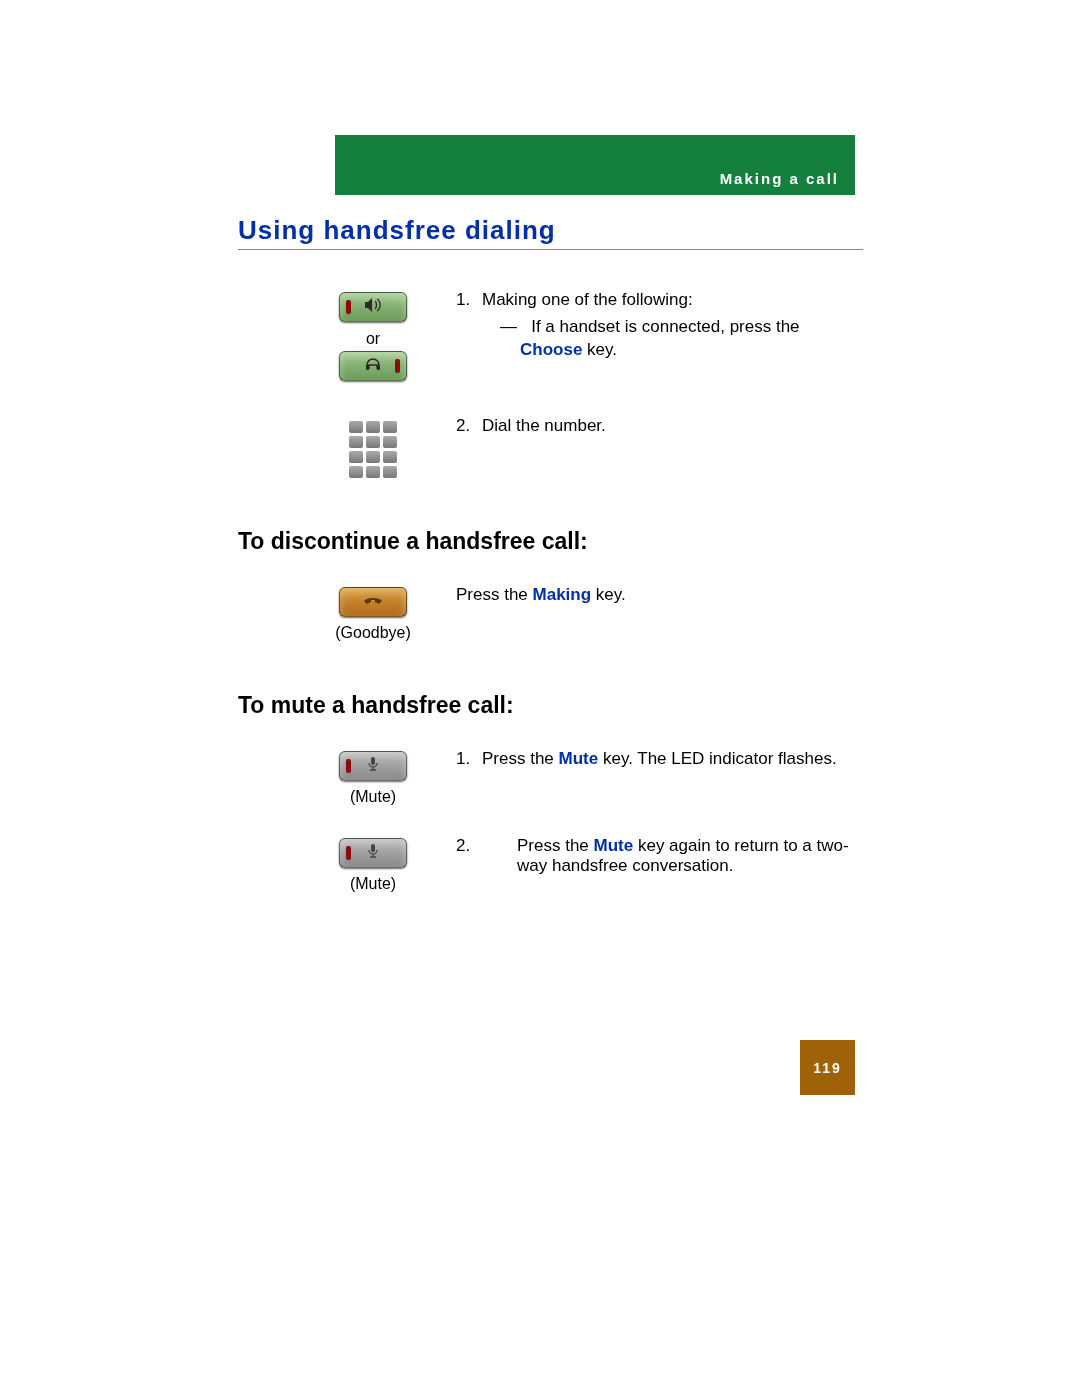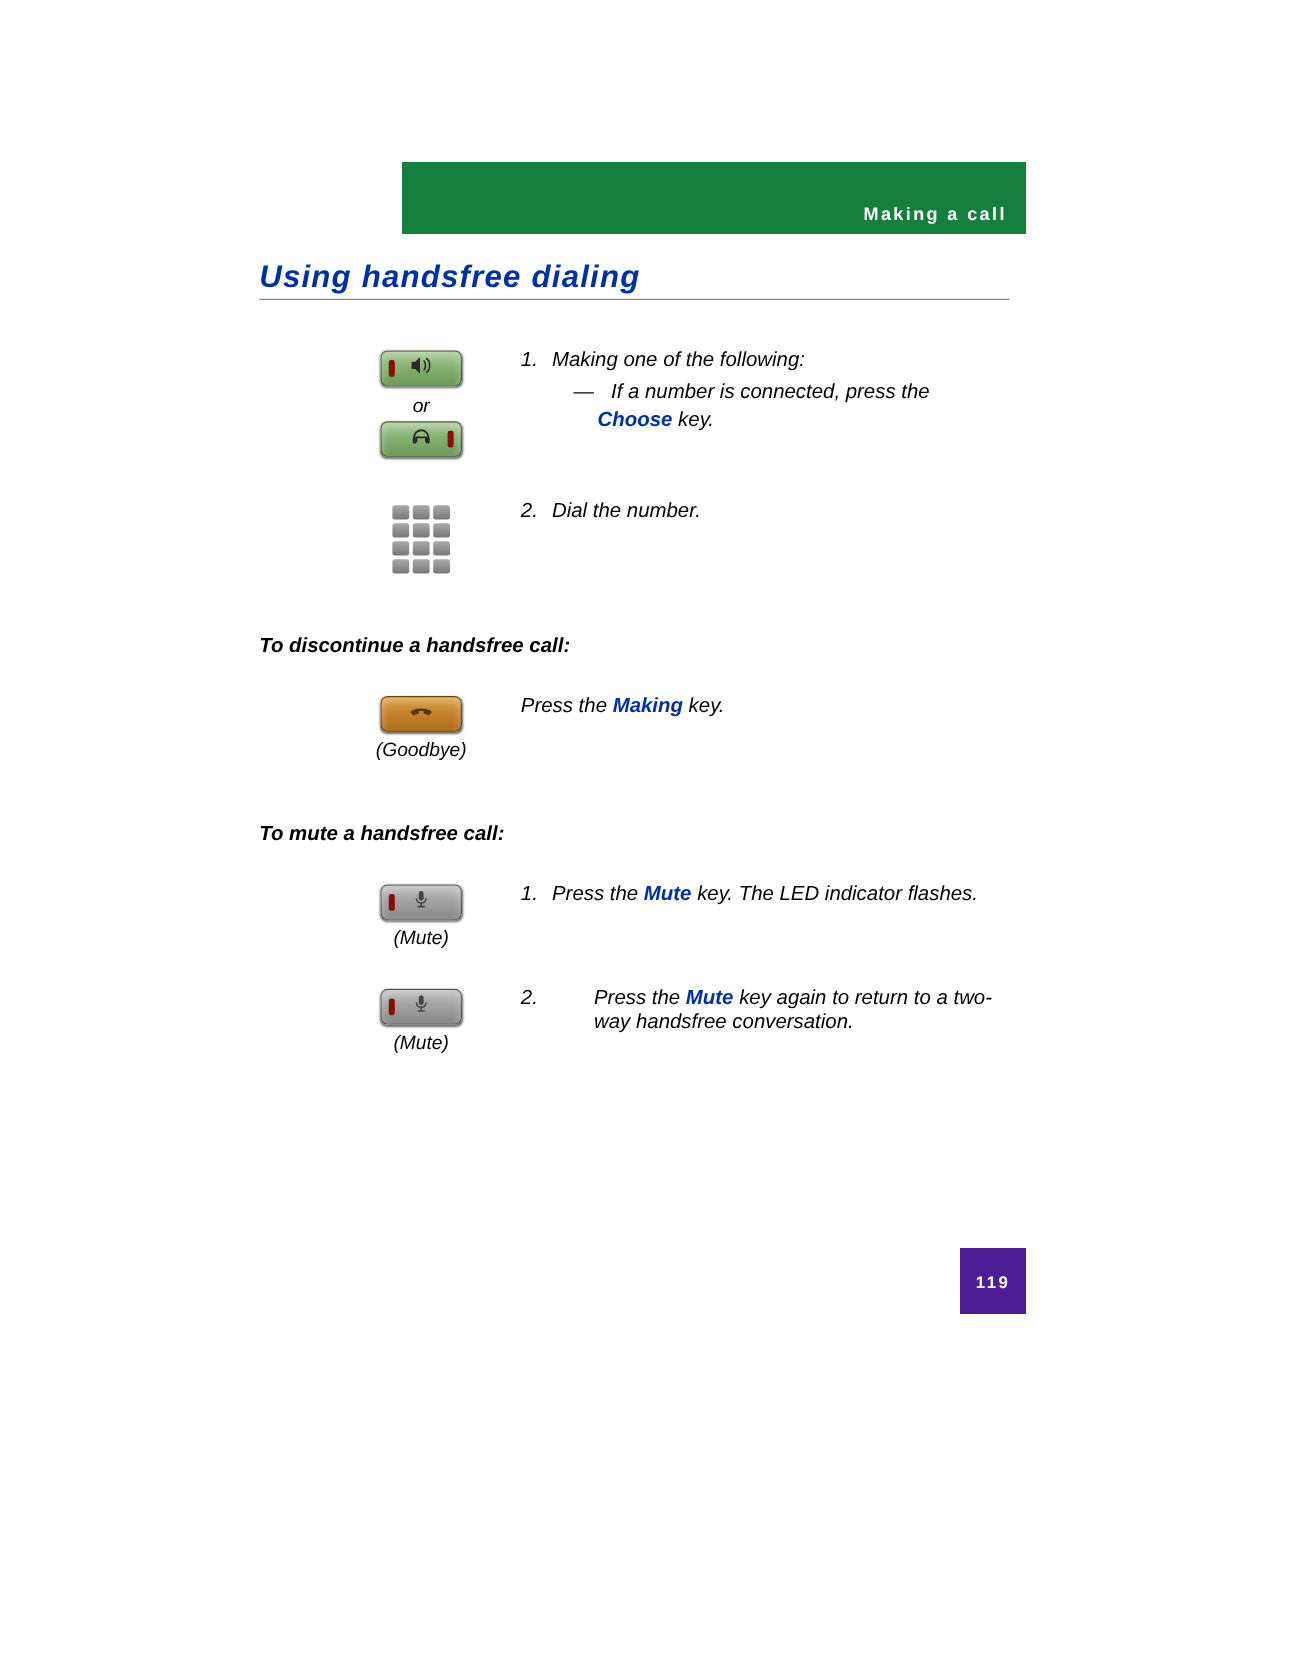--- a/index.html
+++ b/index.html
@@ -32,23 +32,22 @@
   }
   .header-text {
     color: #fff;
     font-weight: bold;
     font-size: 15px;
     letter-spacing: 2px;
   }
   .content {
     position: absolute;
     top: 215px;
-    left: 216px;
+    left: 238px;
     width: 625px;
-    font-style: italic;
   }
   h1.section-title {
     color: #0030a8;
     font-size: 26px;
     font-weight: bold;
     letter-spacing: 1px;
     margin: 0 0 2px 0;
     padding-bottom: 3px;
     border-bottom: 1px solid #888;
   }
@@ -80,21 +79,21 @@
     margin-top: 6px;
     line-height: 1.35;
   }
   .blue-key {
     color: #0030a8;
     font-weight: bold;
   }
   .subheading {
     font-weight: bold;
     margin-top: 50px;
-    font-size: 17px;
+    font-size: 23px;
   }
   .icon-caption {
     font-size: 16px;
     margin-top: 2px;
   }
   .or-label {
     margin: 3px 0;
     font-size: 16px;
   }
   
@@ -136,21 +135,21 @@
   .keypad div {
     background: linear-gradient(#aaa, #777);
     border-radius: 2px;
   }
   .page-number-box {
     position: absolute;
     top: 1040px;
     left: 800px;
     width: 55px;
     height: 55px;
-    background: #4c1d95;
+    background: #a16207;
     color: #fff;
     display: flex;
     align-items: center;
     justify-content: center;
     font-weight: bold;
     font-size: 14px;
     letter-spacing: 2px;
   }
 </style>
 </head>
@@ -190,21 +189,21 @@
           </span>
         </span>
       </div>
       <div class="text-col">
         <div style="display:flex;">
           <div style="width:26px;">1.</div>
           <div style="flex:1;">
             <div>Making one of the following:</div>
             <div class="sub-dash">
               <span>—</span>&nbsp;&nbsp;
-              <span>If a number is connected, press the </span><span class="blue-key">Choose</span><span> key.</span>
+              <span>If a handset is connected, press the </span><span class="blue-key">Choose</span><span> key.</span>
             </div>
           </div>
         </div>
       </div>
     </div>
 
     <div class="step-row" style="margin-top:30px;">
       <div class="icon-col">
         <span class="keypad">
           <div></div>

